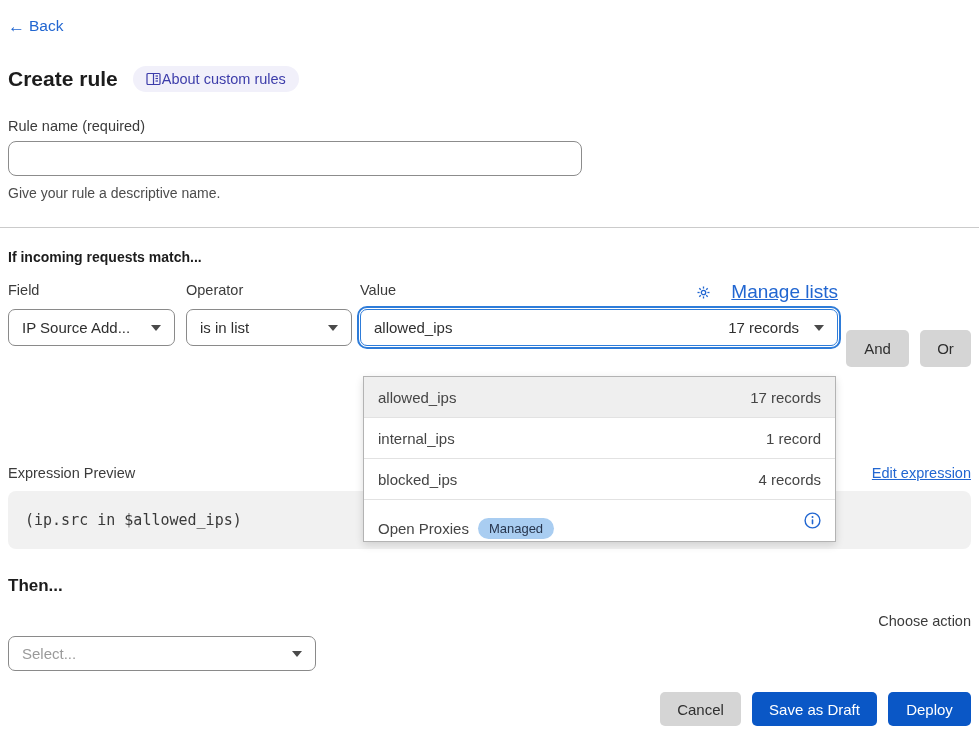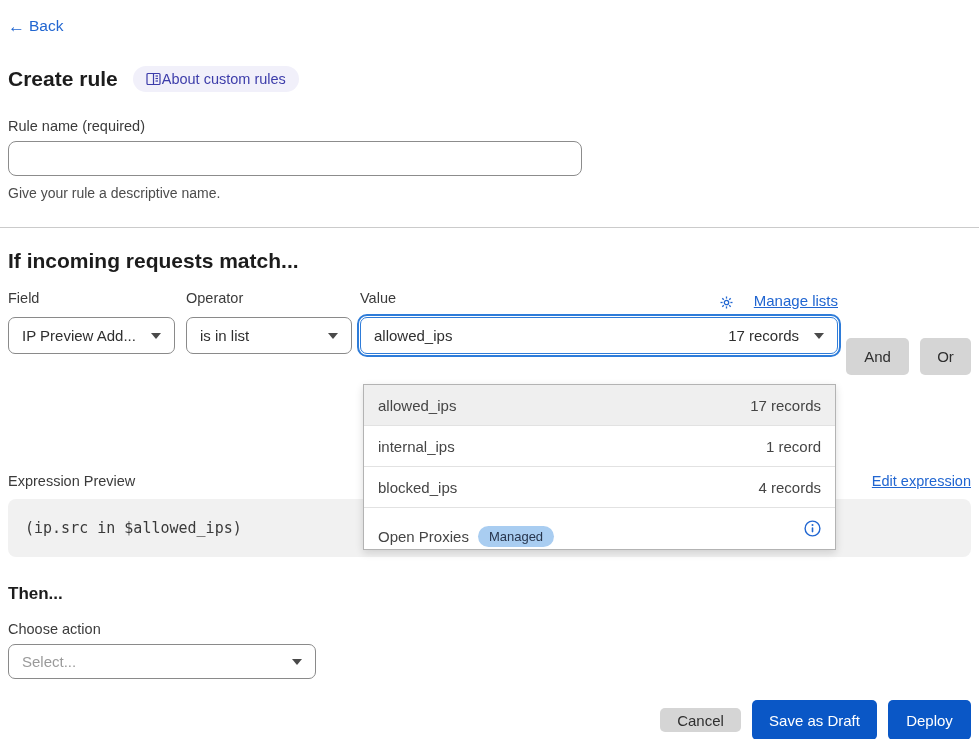--- a/index.html
+++ b/index.html
@@ -32,31 +32,31 @@
   .field-label { margin-top: 26px; font-size: 14.5px; color: #3b3b3b; }
   .rule-name-input {
     margin-top: 7px; width: 574px; height: 35px;
     border: 1px solid #8c8c8c; border-radius: 8px;
     font-size: 15px; padding: 0 12px; color: #2f2f2f; background: #fff;
   }
   .helper-text { margin-top: 9px; font-size: 14px; color: #4c4c4c; }
 
   .divider { margin: 26px -8px 0; border: none; border-top: 1px solid #cbcbcb; }
 
-  .section-heading { margin-top: 21px; font-size: 21px; font-weight: 700; color: #1c1c1c; }
+  .section-heading { margin-top: 21px; font-size: 14px; font-weight: 700; color: #1c1c1c; }
 
   
   .condition-row { margin-top: 17px; display: flex; align-items: stretch; }
   .cond-col { display: flex; flex-direction: column; }
   .col-field { width: 167px; margin-right: 11px; }
   .col-operator { width: 166px; margin-right: 8px; }
   .col-value { width: 478px; margin-right: 8px; position: relative; }
   .cond-label { font-size: 14.5px; color: #3b3b3b; height: 20px; }
   .cond-label-row { display: flex; justify-content: space-between; align-items: center; height: 20px; }
-  .manage-lists { display: flex; align-items: flex-end; gap: 21px; font-size: 15px; color: #2166d1; cursor: pointer; }
+  .manage-lists { display: flex; align-items: center; gap: 21px; font-size: 19px; color: #2166d1; cursor: pointer; }
   .manage-lists .link-text { text-decoration: underline; }
 
   .selectbox {
     margin-top: 7px; height: 37px;
     border: 1px solid #8a8a8a; border-radius: 7px;
     display: flex; align-items: center; justify-content: space-between;
     padding: 0 13px; font-size: 15px; color: #2f2f2f; background: #fff; cursor: pointer;
   }
   .selectbox.focused {
     border: 1px solid #2e7cd9;
@@ -105,29 +105,29 @@
   .edit-expr { font-size: 14.5px; color: #2166d1; text-decoration: underline; cursor: pointer; }
   .expr-box {
     margin-top: 10px; height: 58px; border-radius: 8px; background: #f1f1f1;
     display: flex; align-items: center; padding: 0 17px;
     font-family: "DejaVu Sans Mono", "Liberation Mono", monospace;
     font-size: 15px; color: #3a3a3a;
   }
 
   
   .then-heading { margin-top: 27px; font-size: 17px; font-weight: 700; color: #1c1c1c; }
-  .action-label { margin-top: 17px; font-size: 14.5px; color: #3b3b3b; }
+  .action-label { margin-top: 17px; font-size: 14.5px; color: #3b3b3b; text-align: right; }
   .action-select { margin-top: 7px; width: 308px; height: 35px; }
   .placeholder { color: #9a9a9a; }
 
   
   .footer-row { margin-top: 21px; display: flex; justify-content: flex-end; align-items: center; gap: 11px; }
-  .footer-row .gray-btn { height: 24px; width: 81px; }
+  .footer-row .gray-btn { height: 34px; width: 81px; }
   .blue-btn {
-    height: 40px; border: none; border-radius: 5px;
+    height: 34px; border: none; border-radius: 5px;
     background: #0a57c6; color: #ffffff; font-size: 15px;
     font-family: inherit; cursor: pointer;
   }
   .save-draft-btn { width: 125px; }
   .deploy-btn { width: 83px; }
 </style>
 </head>
 <body>
 
 <div class="page">
@@ -162,21 +162,21 @@
 
   <hr class="divider">
 
   
   <div class="section-heading">If incoming requests match...</div>
 
   <div class="condition-row">
     <div class="cond-col col-field">
       <div class="cond-label">Field</div>
       <div class="selectbox">
-        <span>IP Preview Add...</span>
+        <span>IP Source Add...</span>
         <span class="caret"></span>
       </div>
     </div>
 
     <div class="cond-col col-operator">
       <div class="cond-label">Operator</div>
       <div class="selectbox">
         <span>is in list</span>
         <span class="caret"></span>
       </div>

